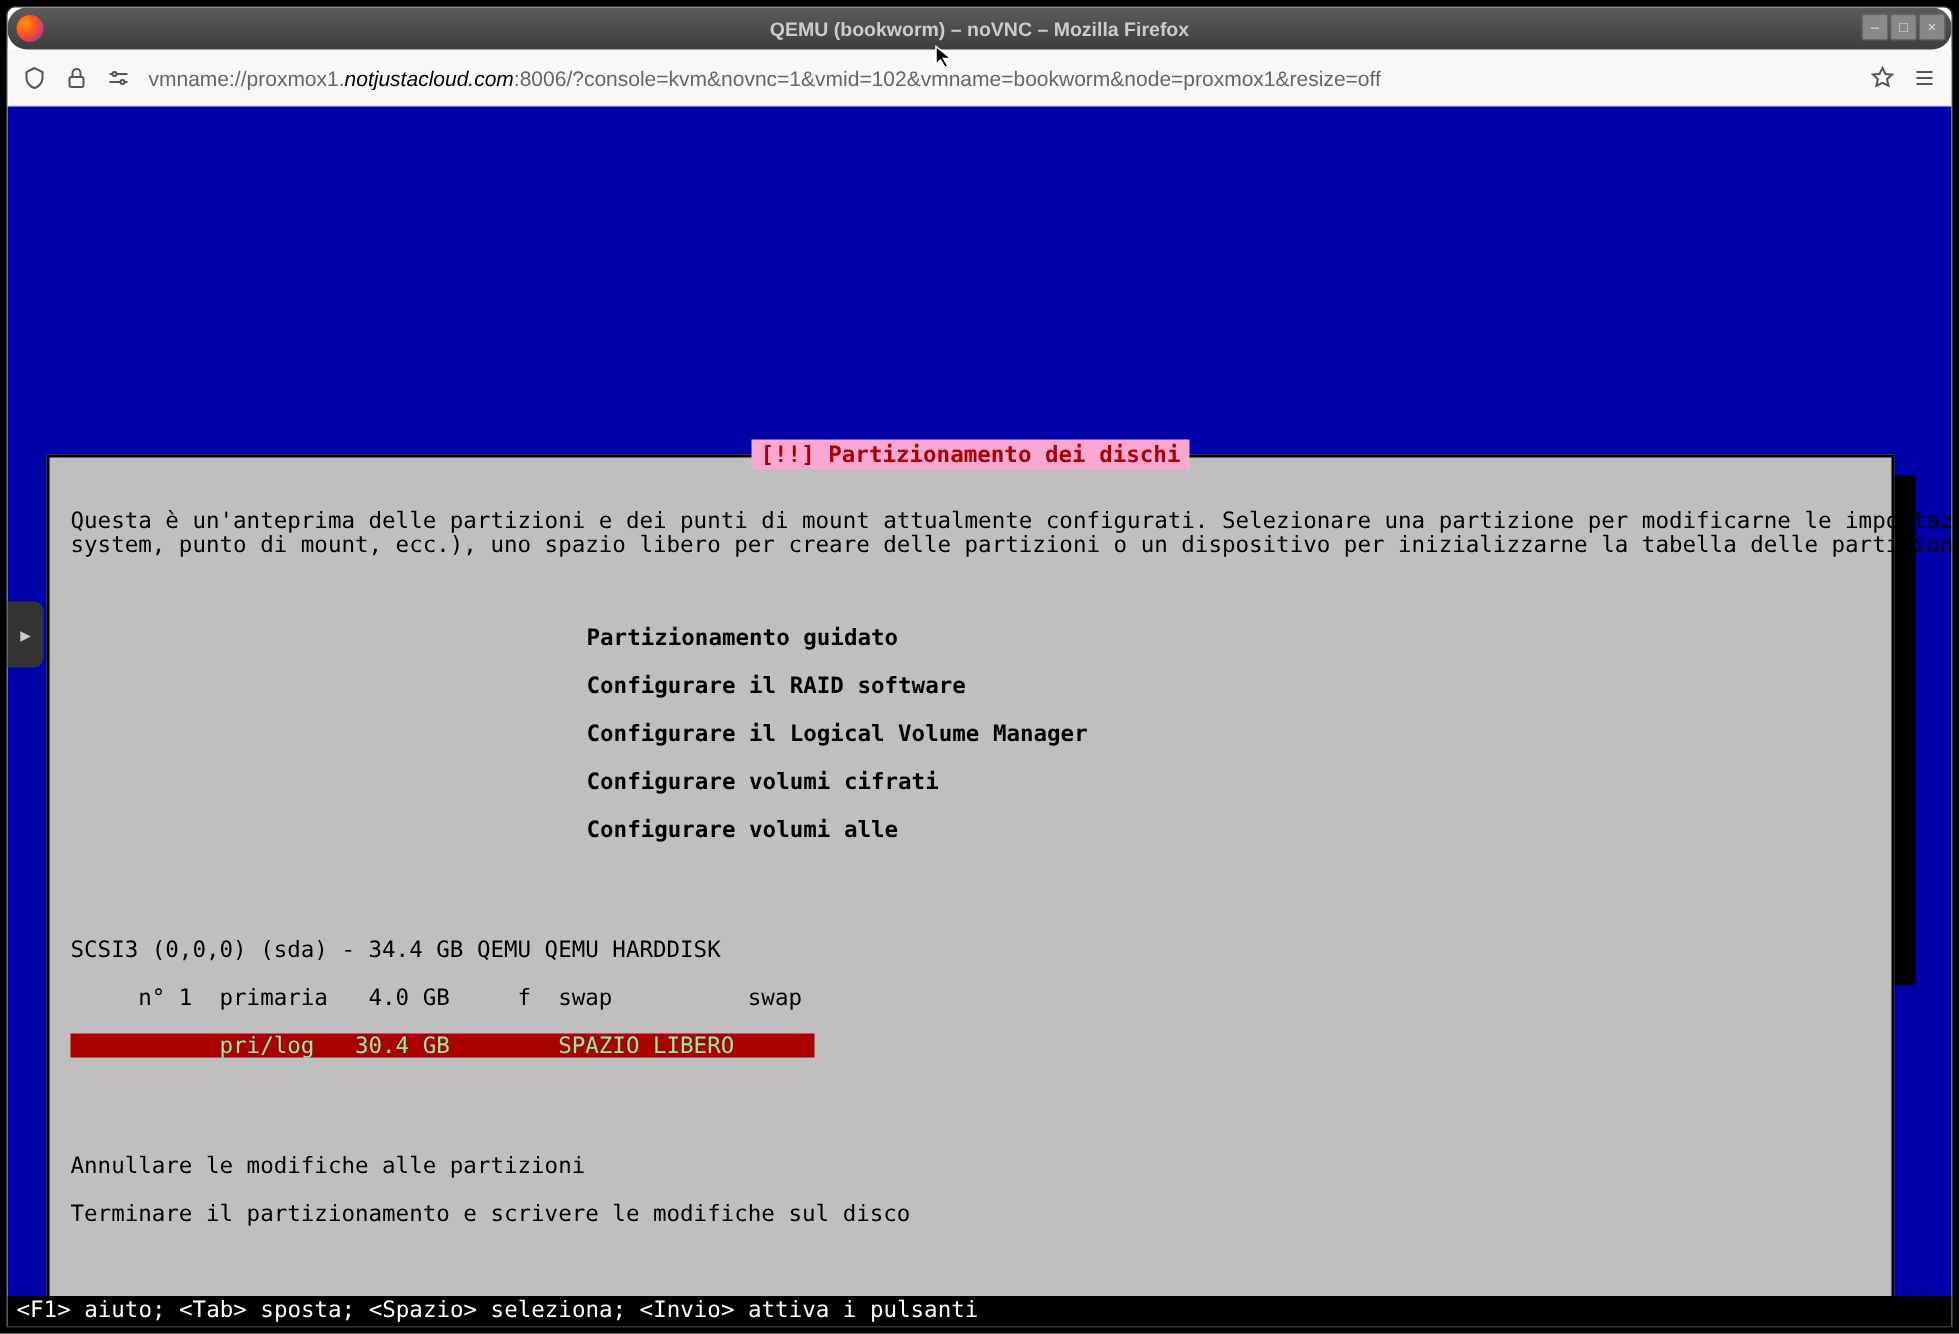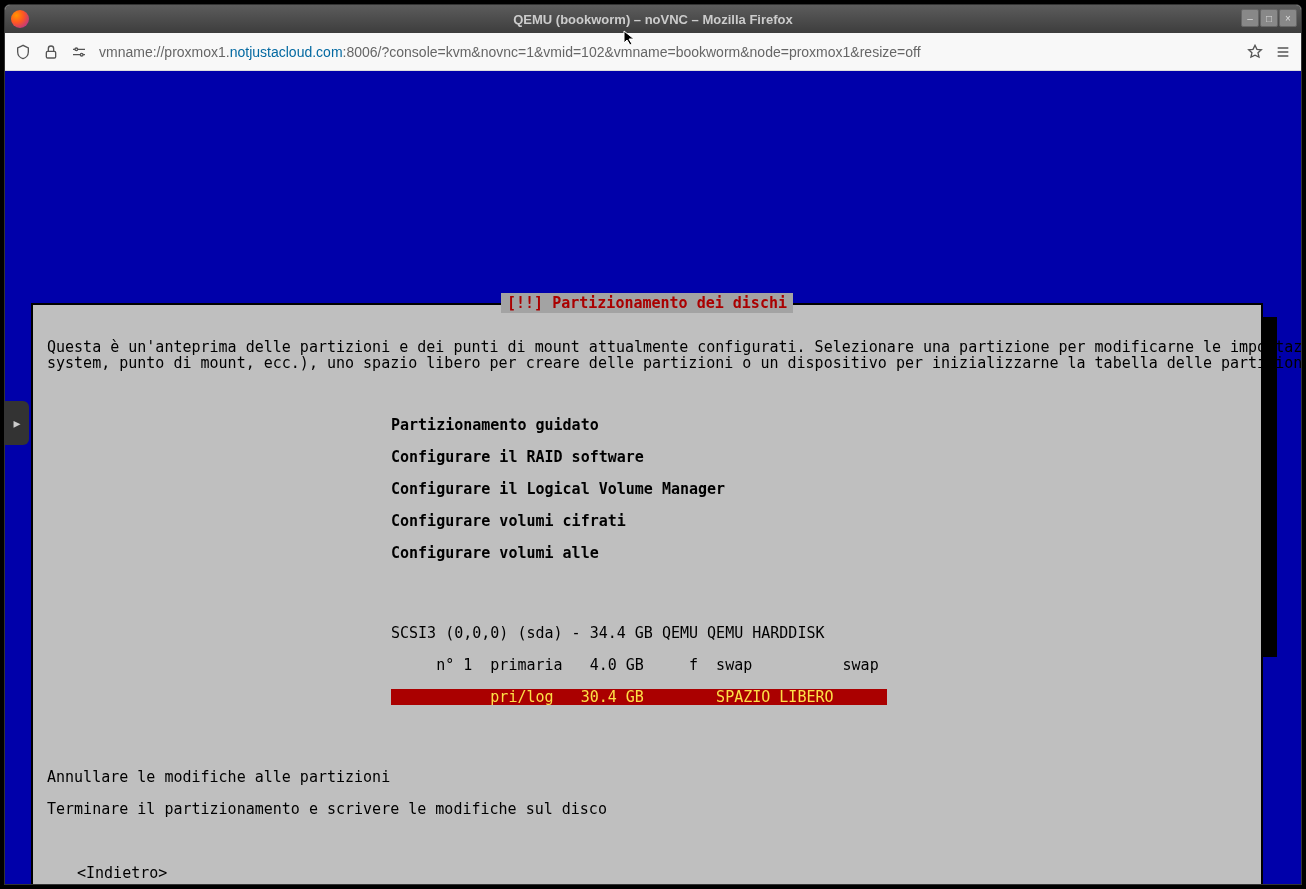--- a/index.html
+++ b/index.html
@@ -19,20 +19,21 @@
     border-radius: 6px 6px 0 0;
     overflow: hidden;
   }
   .titlebar {
     height: 28px;
     background: linear-gradient(#5c5c5c, #3d3d3d);
     display: flex;
     align-items: center;
     padding: 0 6px;
     position: relative;
+    border-radius: 13px;
   }
   .ff-icon {
     width: 18px; height: 18px;
     background: radial-gradient(circle at 30% 30%, #ff9500 0%, #ff5722 40%, #9c27b0 100%);
     border-radius: 50%;
     margin-right: 8px;
   }
   .title-text {
     position: absolute;
     left: 50%;
@@ -77,21 +78,21 @@
     color: #555;
   }
   .ab-icon svg { width: 16px; height: 16px; }
   .url-text {
     flex: 1;
     font-size: 14px;
     color: #666;
     white-space: nowrap;
     overflow: hidden;
   }
-  .url-text .dark { color: #0369a1; }
+  .url-text .dark { color: #000000; font-style: italic; }
   .content-area {
     position: absolute;
     top: 66px; left: 0; right: 0; bottom: 0;
     background: #0000aa;
   }
   .novnc-tab {
     position: absolute;
     left: 0; top: 330px;
     width: 24px; height: 44px;
     background: #333;
@@ -119,36 +120,36 @@
     font-size: 15px;
     line-height: 16px;
     color: #000;
   }
   .box-title-wrap {
     text-align: center;
     margin-top: -10px;
     height: 16px;
   }
   .box-title {
-    background: #a3a3a3;
+    background: #f9a8d4;
     color: #aa0000;
     font-weight: bold;
     padding: 1px 6px;
   }
   .box-body {
     padding: 12px 14px 18px 14px;
     white-space: pre;
   }
   .menu-block { margin-left: 344px; margin-top: 14px; font-weight: bold; }
   .menu-item { cursor: pointer; }
-  .disk-block { margin-left: 344px; margin-top: 16px; }
+  .disk-block { margin-top: 16px; }
   .part-row { white-space: pre; }
   .part-sel {
     background: #aa0000;
-    color: #fde047;
+    color: #86efac;
     display: inline-block;
     width: 496px;
     white-space: pre;
   }
   .action-block { margin-top: 16px; }
   .back-btn { margin-left: 30px; margin-top: 16px; cursor: pointer; }
   .help-bar {
     position: absolute;
     left: 0; right: 0; bottom: 0;
     height: 20px;
@@ -249,15 +250,16 @@
 <div class="menu-item">Terminare il partizionamento e scrivere le modifiche sul disco</div>
 </div>
 <div class="back-btn">&lt;Indietro&gt;</div>
       </div>
     </div>
 
     <svg class="cursor-arrow" viewBox="0 0 16 16">
       <path d="M1 1 L1 13 L4 10 L7 15 L9 14 L6 9 L11 9 Z" fill="#000" stroke="#fff" stroke-width="1"></path>
     </svg>
 
+    <div class="help-bar">&lt;F1&gt; aiuto; &lt;Tab&gt; sposta; &lt;Spazio&gt; seleziona; &lt;Invio&gt; attiva i pulsanti</div>
   </div>
 
 </div>
 
 </body></html>

